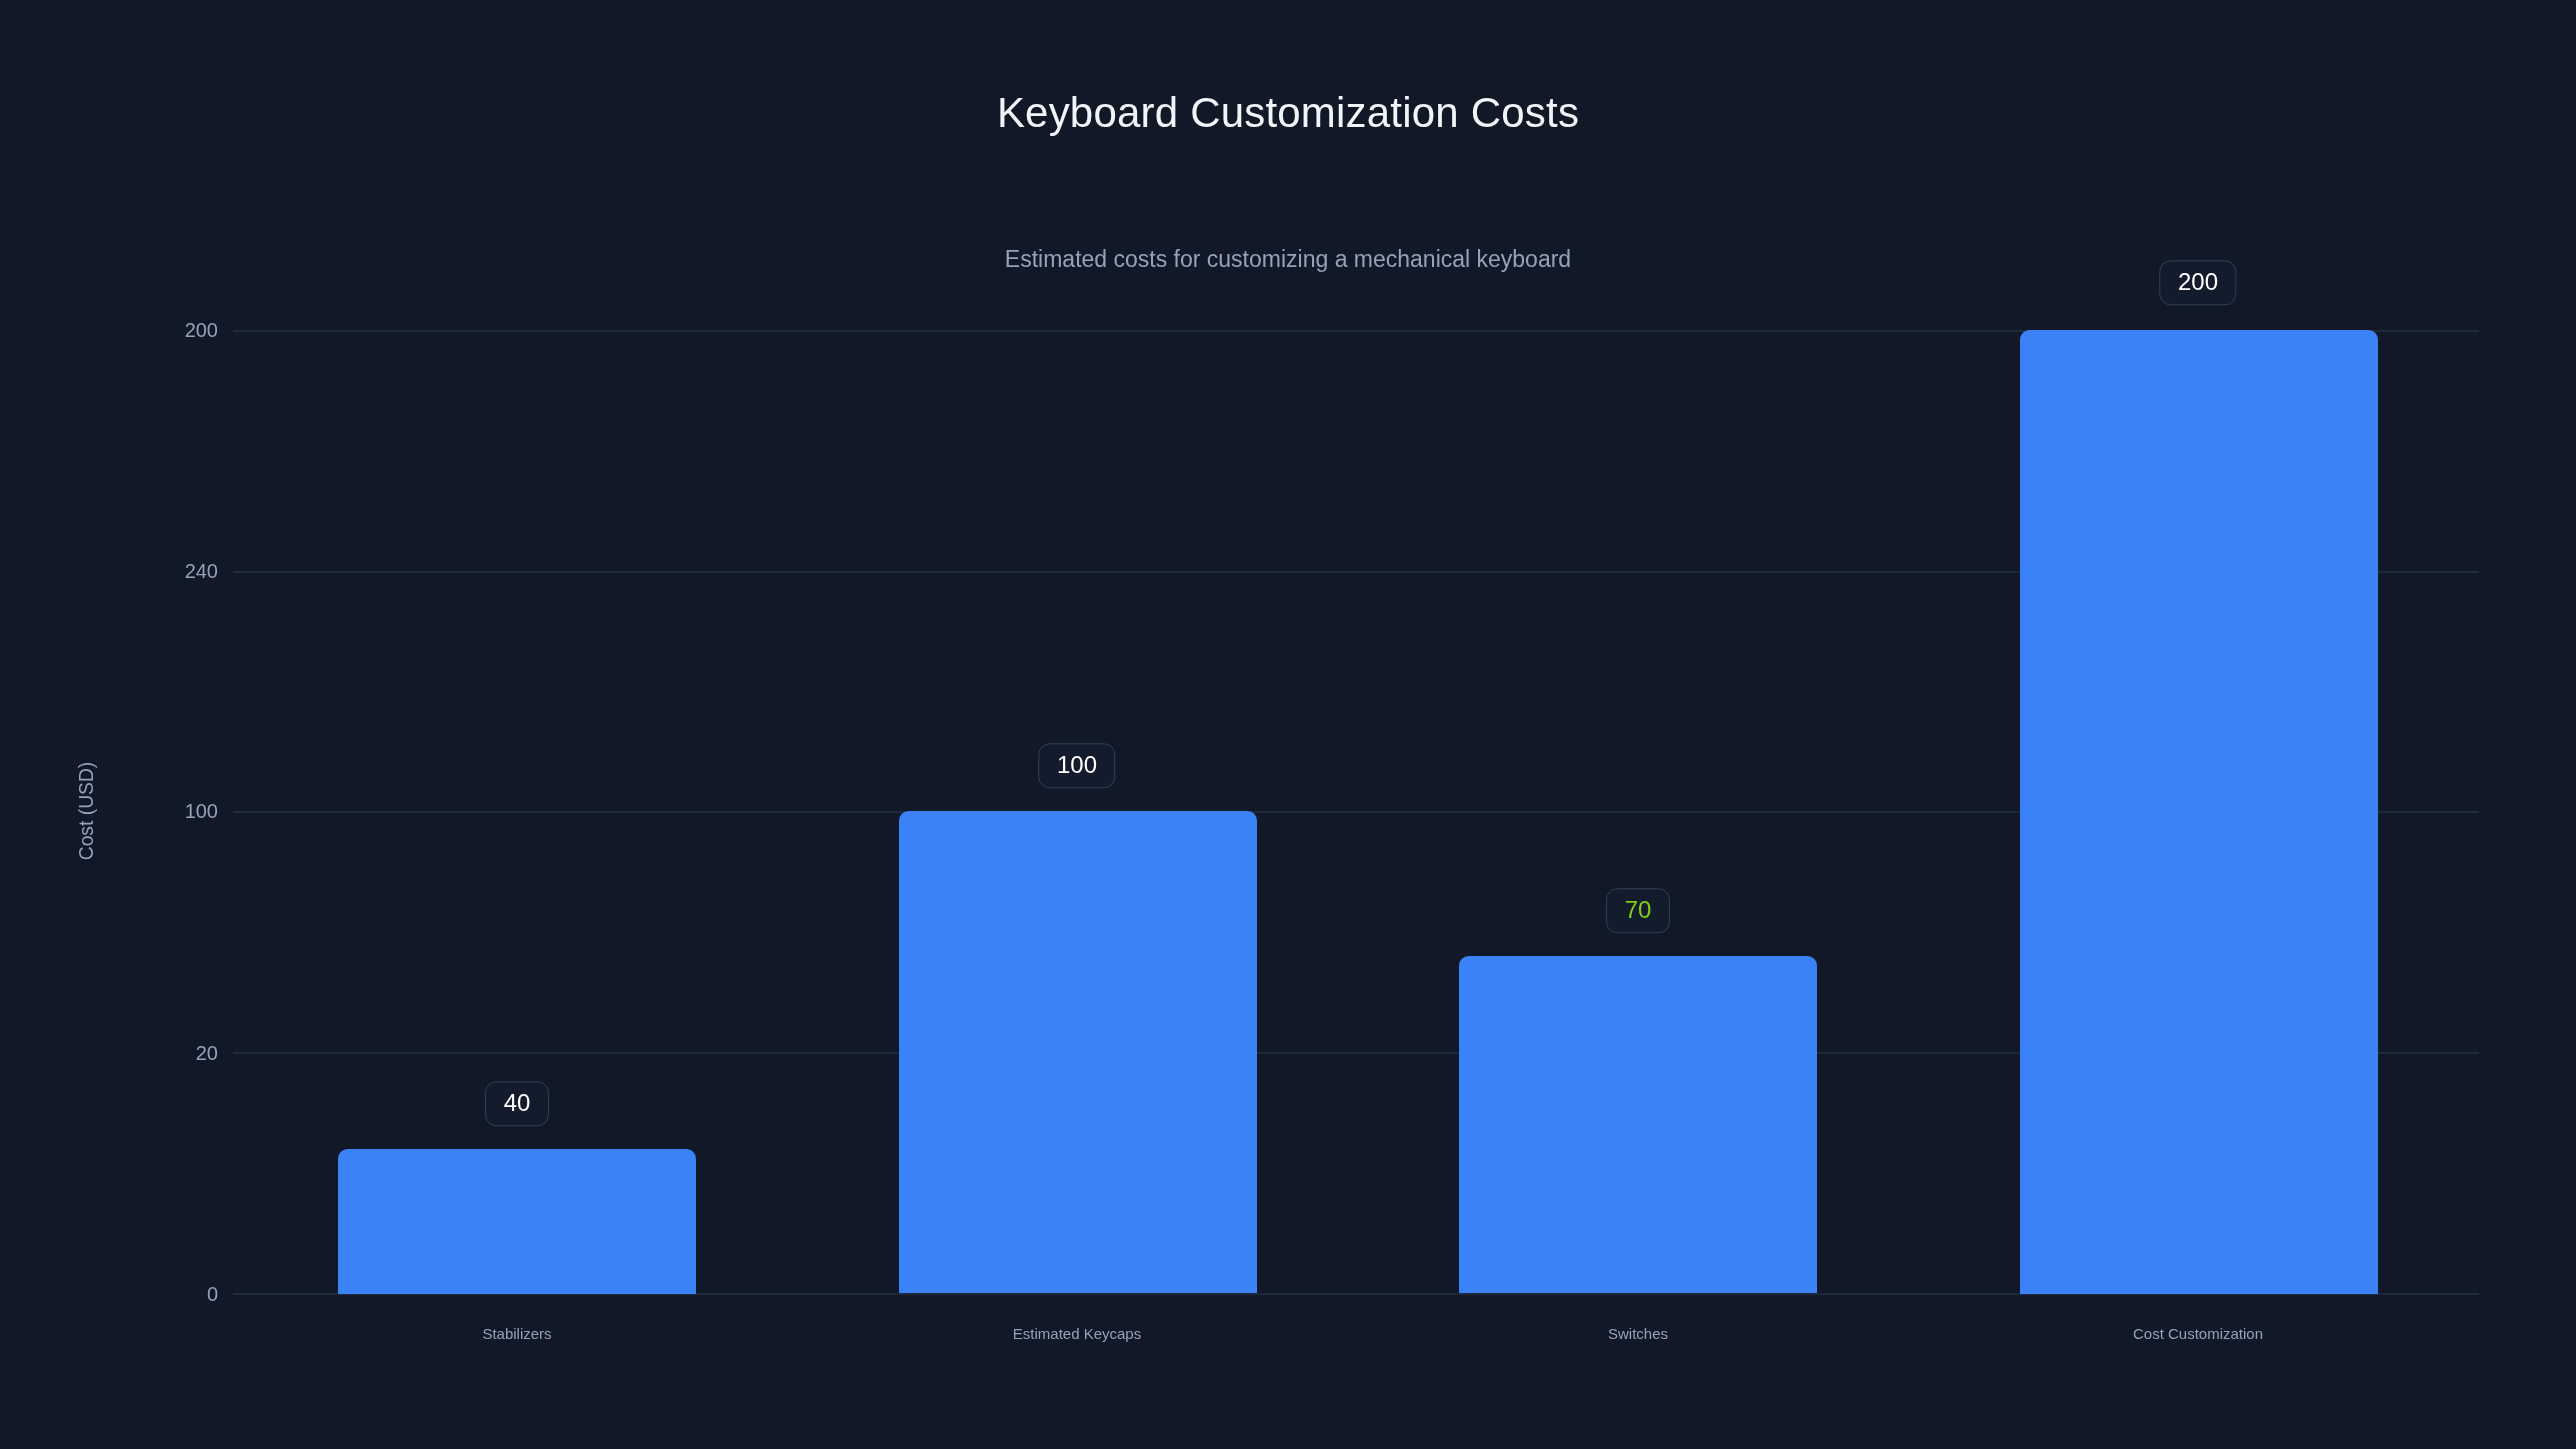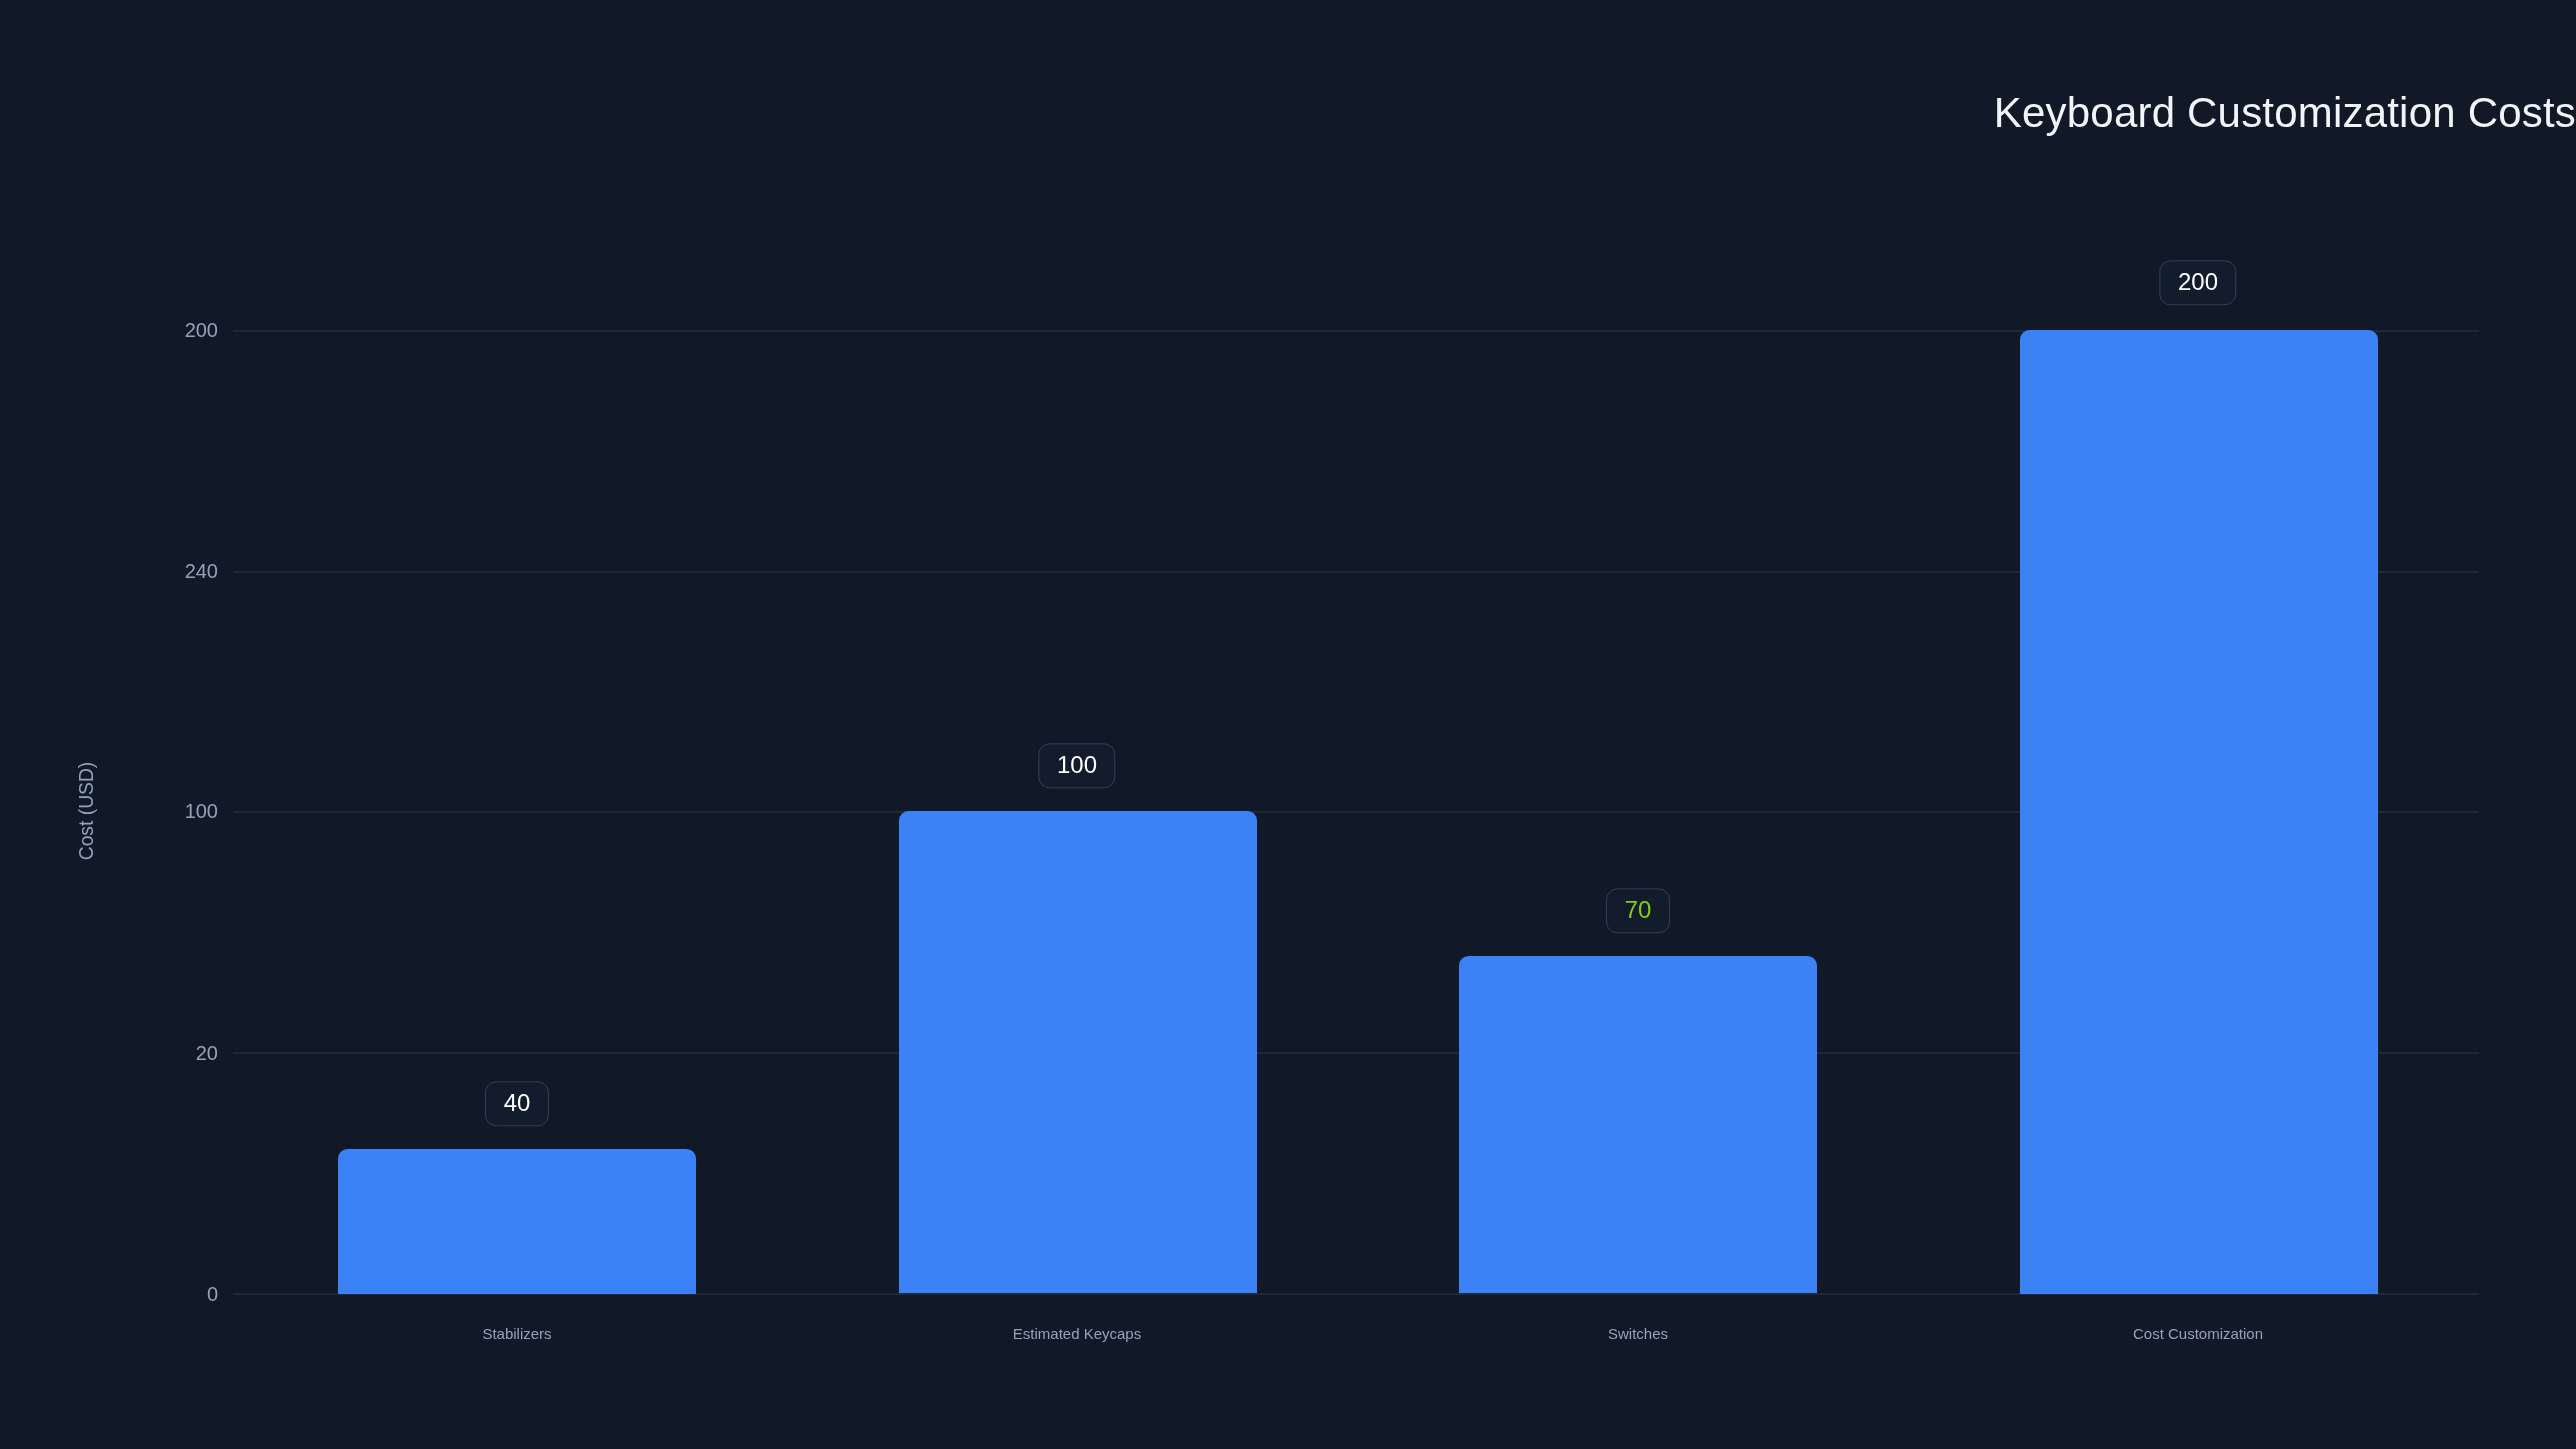--- a/index.html
+++ b/index.html
@@ -112,22 +112,23 @@
     line-height: 1;
     color: #FFFFFF;
     white-space: nowrap;
   }
 </style>
 </head>
 <body>
 
 <div id="chart-root" style="background: rgb(17, 24, 39);">
 
-  <div id="chart-title" style="color: rgb(241, 245, 249); text-align: right;">Keyboard Customization Costs</div>
+  <div id="chart-title" style="color: rgb(241, 245, 249);">Keyboard Customization Costs</div>
 
+  <div id="chart-subtitle" style="color: rgb(148, 163, 184);">Estimated costs for customizing a mechanical keyboard</div>
 
   <div id="y-axis-title" style="color: rgb(148, 163, 184);">Cost (USD)</div>
 
   <div class="ytick" style="left: 97px; top: 330px; color: rgb(148, 163, 184);">200</div>
   <div class="ytick" style="left: 97px; top: 571px; color: rgb(148, 163, 184);">240</div>
   <div class="ytick" style="left: 97px; top: 811px; color: rgb(148, 163, 184);">100</div>
   <div class="ytick" style="left: 97px; top: 1053px; color: rgb(148, 163, 184);">20</div>
   <div class="ytick" style="left: 97px; top: 1294px; color: rgb(148, 163, 184);">0</div>
 
   <div id="plot-area">

